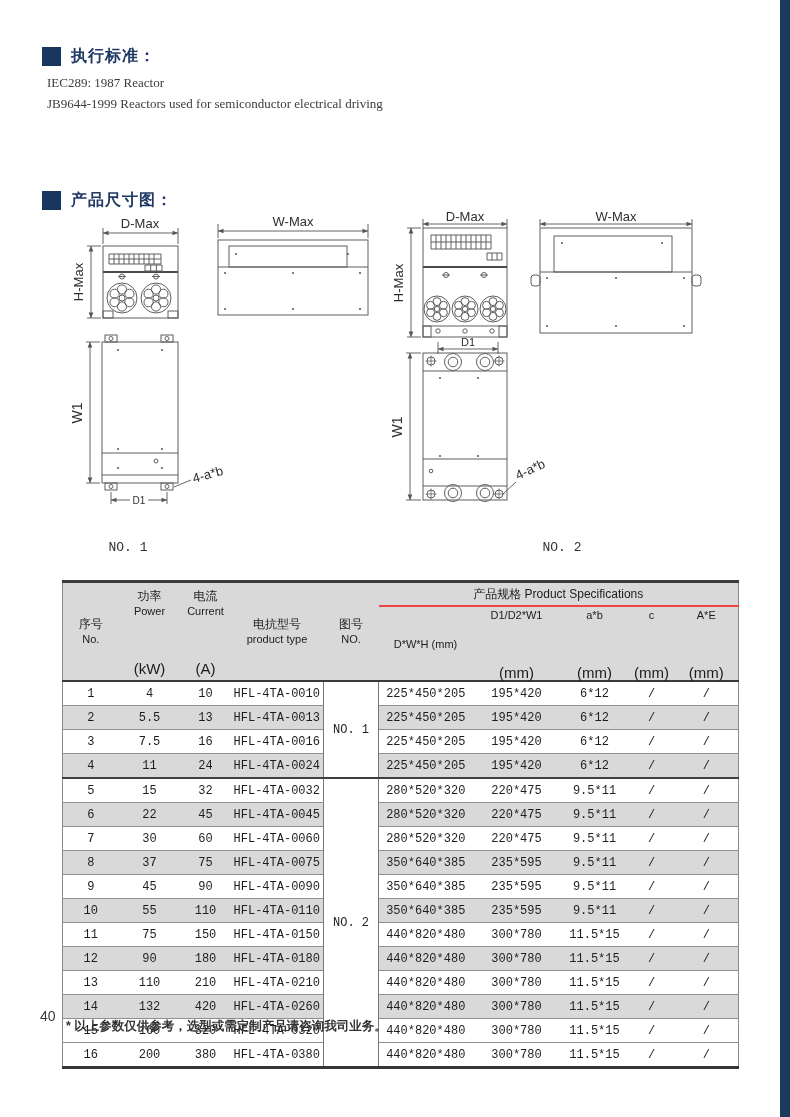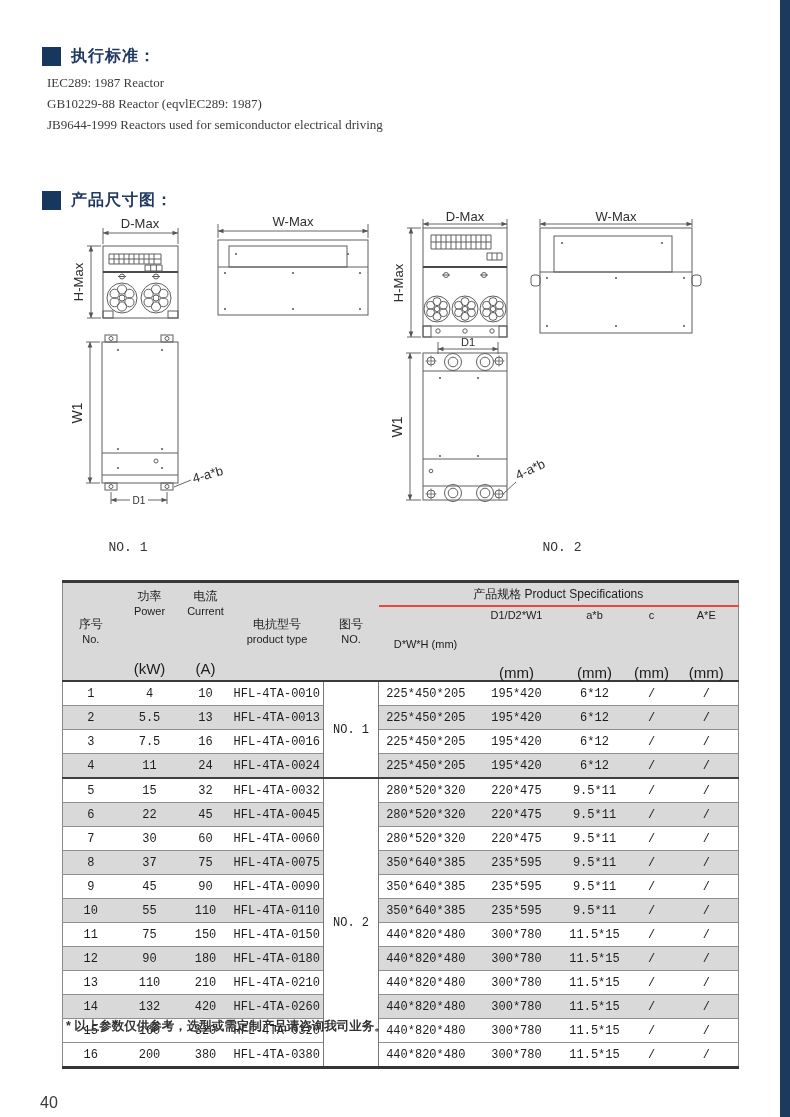--- a/index.html
+++ b/index.html
@@ -44,36 +44,35 @@
   .spec-table tbody td{height:21px;text-align:center;font-size:12px;color:#1e1e1e;
       font-family:"Liberation Mono","DejaVu Sans Mono",monospace;
       border-bottom:1px solid #8f8f8f;background:#fff;}
   .spec-table tbody tr.shaded td{background:#d9d9d9;}
   .spec-table tbody td.fig-cell{background:#fff;border-left:1px solid #777;border-right:1px solid #777;}
   .spec-table tbody tr.group-end td{border-bottom:2px solid #3f3f3f;}
   .spec-table tbody td.fig-1{border-bottom:2px solid #3f3f3f;}
   .spec-table tbody tr:last-child td{border-bottom:none;}
 
   .footnote{position:absolute;left:66px;top:1018px;font-size:12.5px;font-weight:600;color:#333;}
-  .page-number{position:absolute;left:40px;top:1094px;font-size:16px;color:#3a3a3a;}
+  .page-number{position:absolute;left:40px;top:1008px;font-size:14px;color:#3a3a3a;}
 </style>
 </head>
 <body>
 
 <div class="page">
 
   <div class="edge-bar"></div>
 
   <div class="sec-head" id="std-head">
     <span class="sq"></span>
     <span class="sec-title">执行标准：</span>
   </div>
   <div class="std-list">
     <div>IEC289: 1987 Reactor</div>
-    <div>GB10229-88 Reactor (eqvlEC289: 1987)</div>
     <div>JB9644-1999 Reactors used for semiconductor electrical driving</div>
   </div>
 
   <div class="sec-head" id="dim-head">
     <span class="sq"></span>
     <span class="sec-title">产品尺寸图：</span>
   </div>
 
   <svg class="diag" width="700" height="350" viewBox="0 0 700 350">
     <defs>

